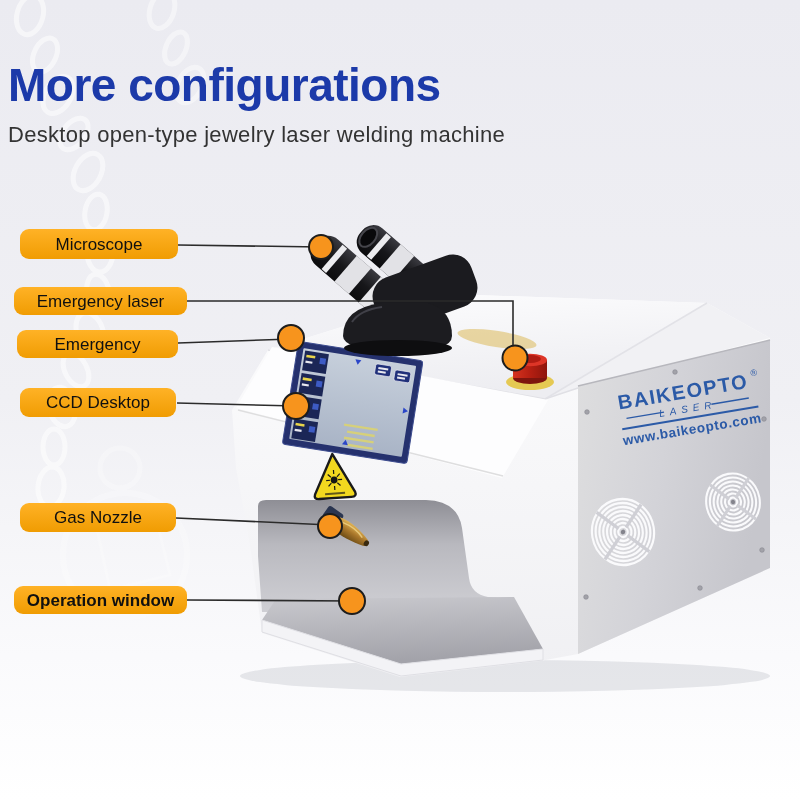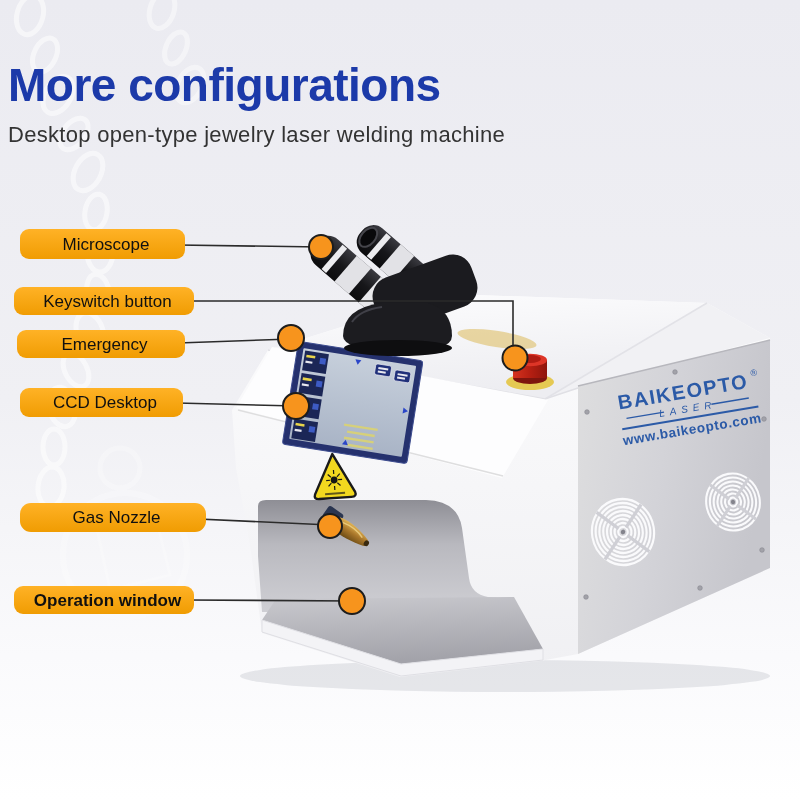--- a/index.html
+++ b/index.html
@@ -5,26 +5,26 @@
   html,body{margin:0;padding:0;}
   body{font-family:"Liberation Sans",sans-serif;}
   .stage{position:relative;width:800px;height:800px;overflow:hidden;
          background:linear-gradient(180deg,#ebebf1 0%,#f0f0f4 50%,#fafafc 82%,#ffffff 100%);}
   .scene{position:absolute;left:0;top:0;z-index:1;}
   .hdr{position:absolute;left:8px;top:58px;width:100%;text-align:left;z-index:2;}
   .hdr h1{margin:0;font-size:46px;font-weight:800;letter-spacing:-0.5px;color:#1c3aa9;}
   .hdr p{margin:10px 0 0 0;font-size:22px;color:#333;letter-spacing:0.3px;}
   .callout{position:absolute;z-index:3;display:flex;align-items:center;justify-content:center;
            background:linear-gradient(180deg,#ffb226,#f09c02);border-radius:9px;
-           color:#101010;font-size:17px;line-height:1;white-space:nowrap;padding-left:7px;}
+           color:#101010;font-size:17px;line-height:1;white-space:nowrap;}
   .co-microscope{left:20px;top:229px;width:158px;height:30px;}
   .co-emergency{left:14px;top:287px;width:173px;height:28px;}
   .co-keyswitch{left:17px;top:330px;width:161px;height:28px;}
   .co-ccd{left:20px;top:388px;width:156px;height:29px;}
-  .co-gas{left:20px;top:503px;width:179px;height:29px;border-radius:11px;}
+  .co-gas{left:20px;top:503px;width:156px;height:29px;}
   .co-operation{left:14px;top:586px;width:173px;height:28px;font-weight:bold;}
 </style>
 </head>
 <body>
 
 <div class="stage">
 
   <svg class="scene" width="800" height="800" viewBox="0 0 800 800">
     <defs>
       <linearGradient id="gTop" x1="0" y1="0" x2="0.3" y2="1">
@@ -319,21 +319,21 @@
 
   <div class="hdr">
     <h1>More configurations</h1>
     <p>Desktop open-type jewelry laser welding machine</p>
   </div>
 
   <div class="callout co-microscope">
     <span>Microscope</span>
   </div>
   <div class="callout co-emergency">
-    <span>Keyswitch button</span>
+    <span>Emergency laser</span>
   </div>
   <div class="callout co-keyswitch">
     <span>Emergency</span>
   </div>
   <div class="callout co-ccd">
     <span>CCD Desktop</span>
   </div>
   <div class="callout co-gas">
     <span>Gas Nozzle</span>
   </div>

